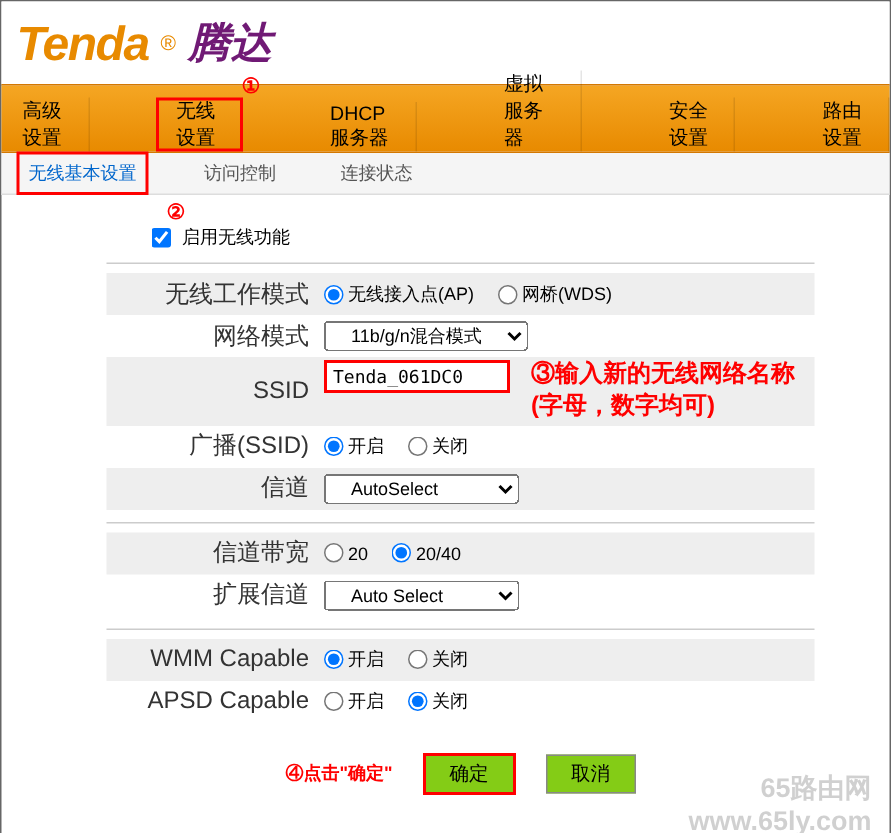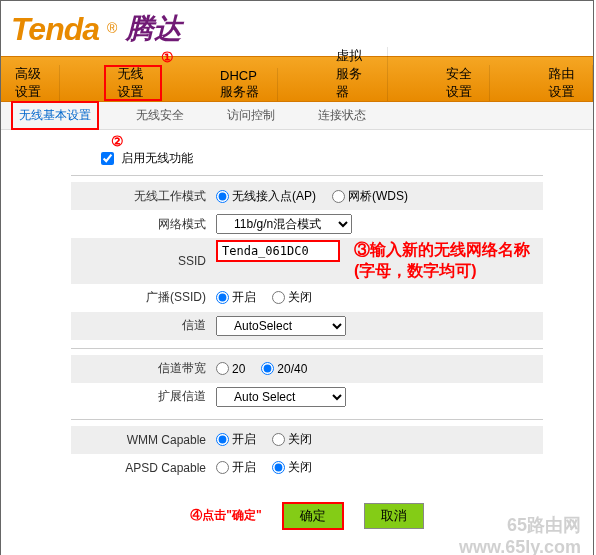--- a/index.html
+++ b/index.html
@@ -26,21 +26,21 @@
     .ann2 { top: 132px; left: 110px; z-index: 10; }
     
     .content { padding: 20px 50px 15px 70px; }
     
     .enable-row { margin-bottom: 8px; padding-left: 30px; }
     .enable-row input { vertical-align: middle; margin-right: 4px; }
     
     .form-section { border-top: 1px solid #ccc; padding-top: 6px; margin-bottom: 8px; }
     .form-row { display: flex; align-items: center; min-height: 28px; padding: 2px 0; }
     .form-row.alt { background: #eeeeee; }
-    .form-label { width: 145px; text-align: right; padding-right: 10px; color: #333; font-size: 12px; }
+    .form-label { width: 145px; text-align: right; padding-right: 10px; color: #333; font-size: 16px; }
     .form-value { flex: 1; display: flex; align-items: flex-start; gap: 6px; }
     .form-value label { display: inline-flex; align-items: center; gap: 3px; margin-right: 10px; }
     
     select { font-size: 12px; padding: 1px 13px; min-width: 130px; font-family: Liberation Sans, sans-serif; }
     input[type="text"] { font-size: 12px; padding: 2px 4px; width: 124px; font-family: monospace; }
     input[type="text"].highlighted { border: 2px solid red; }
     
     .ann3 { color: red; font-weight: bold; font-size: 16px; margin-left: 8px; line-height: 1.3; }
     
     .button-row { display: flex; justify-content: center; align-items: center; gap: 20px; padding: 12px 0 18px; position: relative; }
@@ -67,21 +67,20 @@
     <div class="main-nav-item">高级设置</div>
     <div class="main-nav-item highlighted">无线设置</div>
     <div class="main-nav-item">DHCP服务器</div>
     <div class="main-nav-item">虚拟服务器</div>
     <div class="main-nav-item">安全设置</div>
     <div class="main-nav-item">路由设置</div>
   </div>
 
   <div class="sub-nav">
     <span class="sub-nav-item active">无线基本设置</span>
-    <span class="sub-nav-item">无线安全</span>
     <span class="sub-nav-item">访问控制</span>
     <span class="sub-nav-item">连接状态</span>
   </div>
   <span class="annotation ann2">②</span>
 
   <div class="content">
 
     <div class="enable-row">
       <label>
         <input type="checkbox" checked="" style="">

